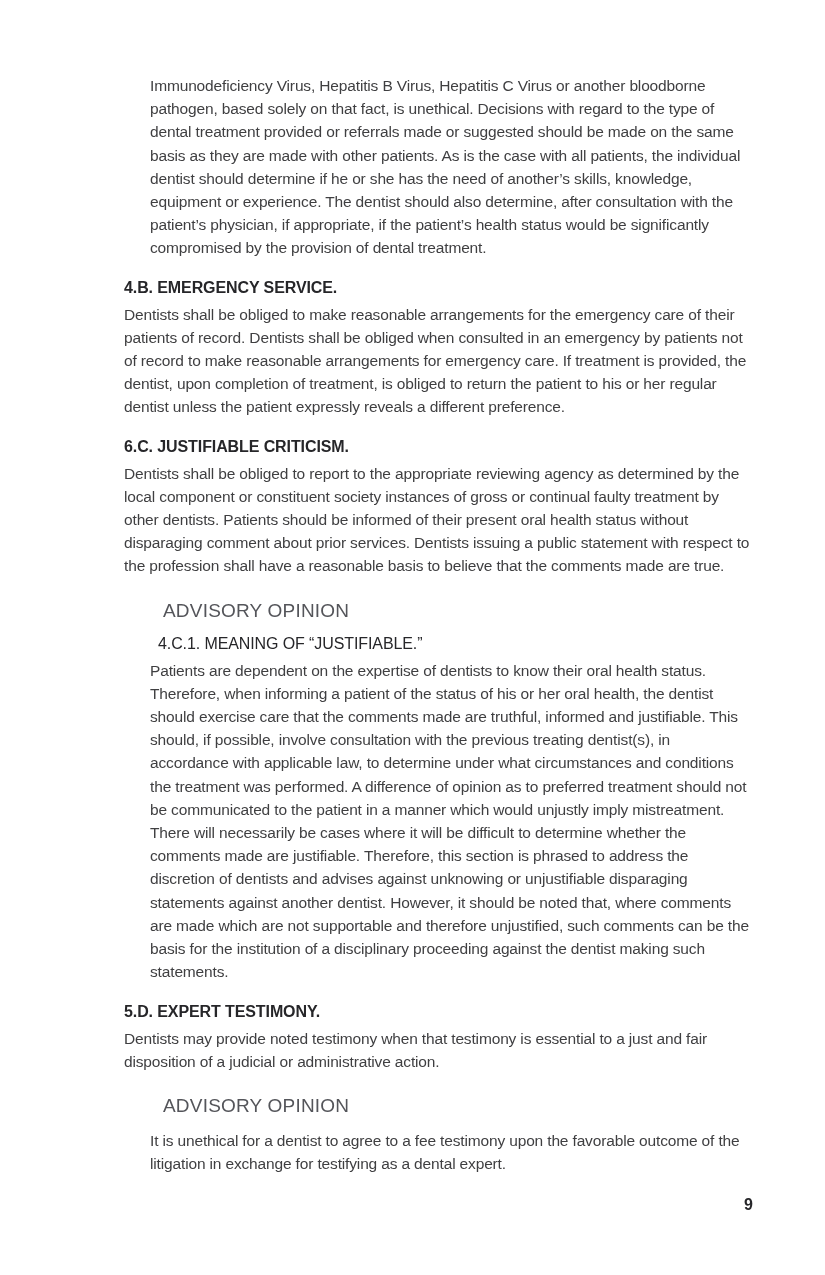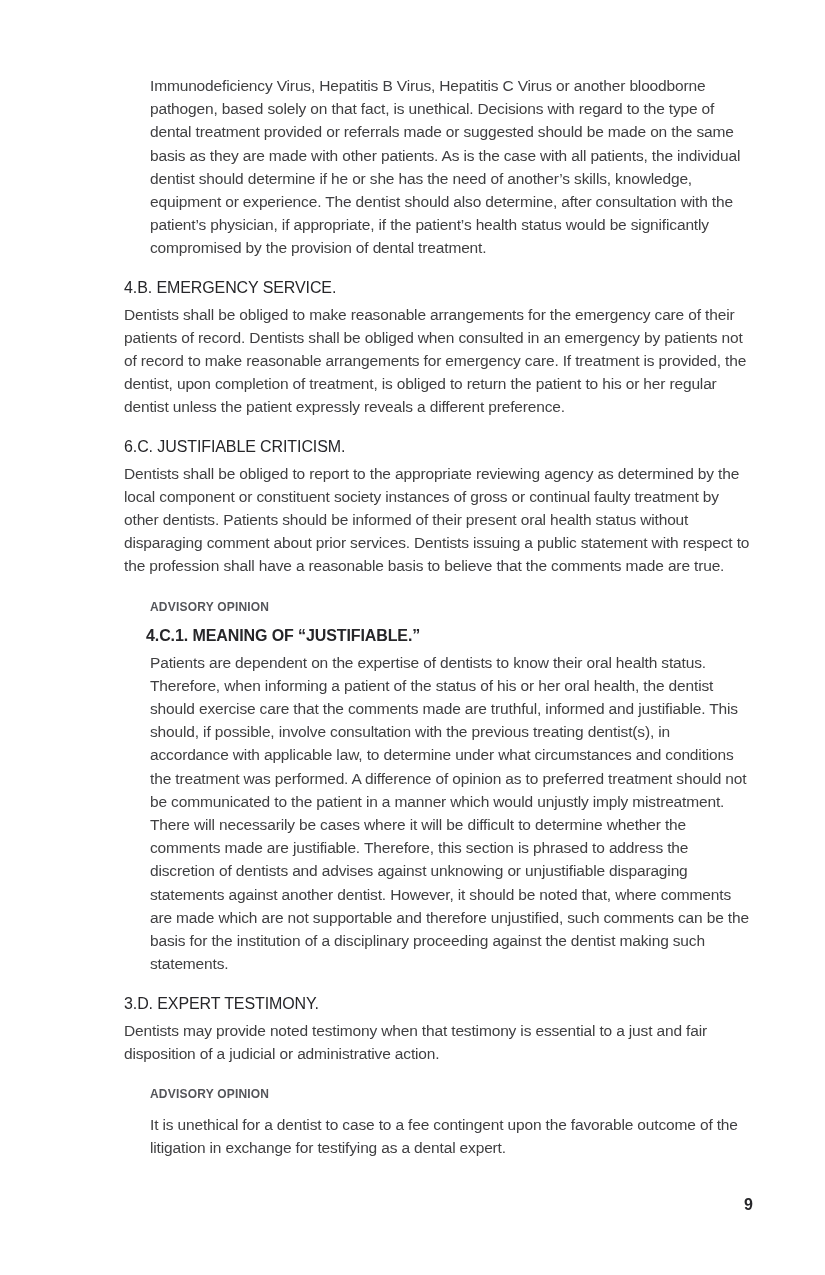--- a/index.html
+++ b/index.html
@@ -28,40 +28,40 @@
     letter-spacing: -0.15px;
     color: #3f3f41;
     margin: 0 0 18px 0;
   }
   .indented {
     margin-left: 26px;
     width: 602px;
   }
   .section-heading {
     font-size: 16px;
-    font-weight: normal;
+    font-weight: bold;
     line-height: 20px;
     letter-spacing: -0.1px;
     color: #262629;
     margin: 0 0 5px 0;
   }
   .advisory-label {
-    font-size: 12px;
-    font-weight: bold;
+    font-size: 19px;
+    font-weight: normal;
     letter-spacing: 0.2px;
     color: #54555a;
-    margin: 22px 0 12px 26px;
+    margin: 22px 0 12px 39px;
   }
   .sub-heading {
     font-size: 16px;
-    font-weight: bold;
+    font-weight: normal;
     line-height: 20px;
     letter-spacing: -0.1px;
     color: #262629;
-    margin: 0 0 5px 22px;
+    margin: 0 0 5px 34px;
   }
   .page-number {
     position: absolute;
     top: 1196px;
     left: 0;
     width: 753px;
     text-align: right;
     font-size: 16px;
     font-weight: bold;
     color: #262629;
@@ -85,25 +85,25 @@
       <p class="body-text">Dentists shall be obliged to report to the appropriate reviewing agency as determined by the local component or constituent society instances of gross or continual faulty treatment by other dentists. Patients should be informed of their present oral health status without disparaging comment about prior services. Dentists issuing a public statement with respect to the profession shall have a reasonable basis to believe that the comments made are true.</p>
 
       <div>
         <h3 class="advisory-label">ADVISORY OPINION</h3>
         <h4 class="sub-heading">4.C.1. MEANING OF “JUSTIFIABLE.”</h4>
         <p class="body-text indented">Patients are dependent on the expertise of dentists to know their oral health status. Therefore, when informing a patient of the status of his or her oral health, the dentist should exercise care that the comments made are truthful, informed and justifiable. This should, if possible, involve consultation with the previous treating dentist(s), in accordance with applicable law, to determine under what circumstances and conditions the treatment was performed. A difference of opinion as to preferred treatment should not be communicated to the patient in a manner which would unjustly imply mistreatment. There will necessarily be cases where it will be difficult to determine whether the comments made are justifiable. Therefore, this section is phrased to address the discretion of dentists and advises against unknowing or unjustifiable disparaging statements against another dentist. However, it should be noted that, where comments are made which are not supportable and therefore unjustified, such comments can be the basis for the institution of a disciplinary proceeding against the dentist making such statements.</p>
       </div>
     </div>
 
     <div>
-      <h2 class="section-heading">3.D. EXPERT TESTIMONY.</h2>
+      <h2 class="section-heading">5.D. EXPERT TESTIMONY.</h2>
       <p class="body-text">Dentists may provide noted testimony when that testimony is essential to a just and fair disposition of a judicial or administrative action.</p>
 
       <div>
         <h3 class="advisory-label">ADVISORY OPINION</h3>
-        <p class="body-text indented">It is unethical for a dentist to case to a fee contingent upon the favorable outcome of the litigation in exchange for testifying as a dental expert.</p>
+        <p class="body-text indented">It is unethical for a dentist to agree to a fee testimony upon the favorable outcome of the litigation in exchange for testifying as a dental expert.</p>
       </div>
     </div>
 
   </div>
 
   <div class="page-number">9</div>
 </div>
 
 </body></html>

